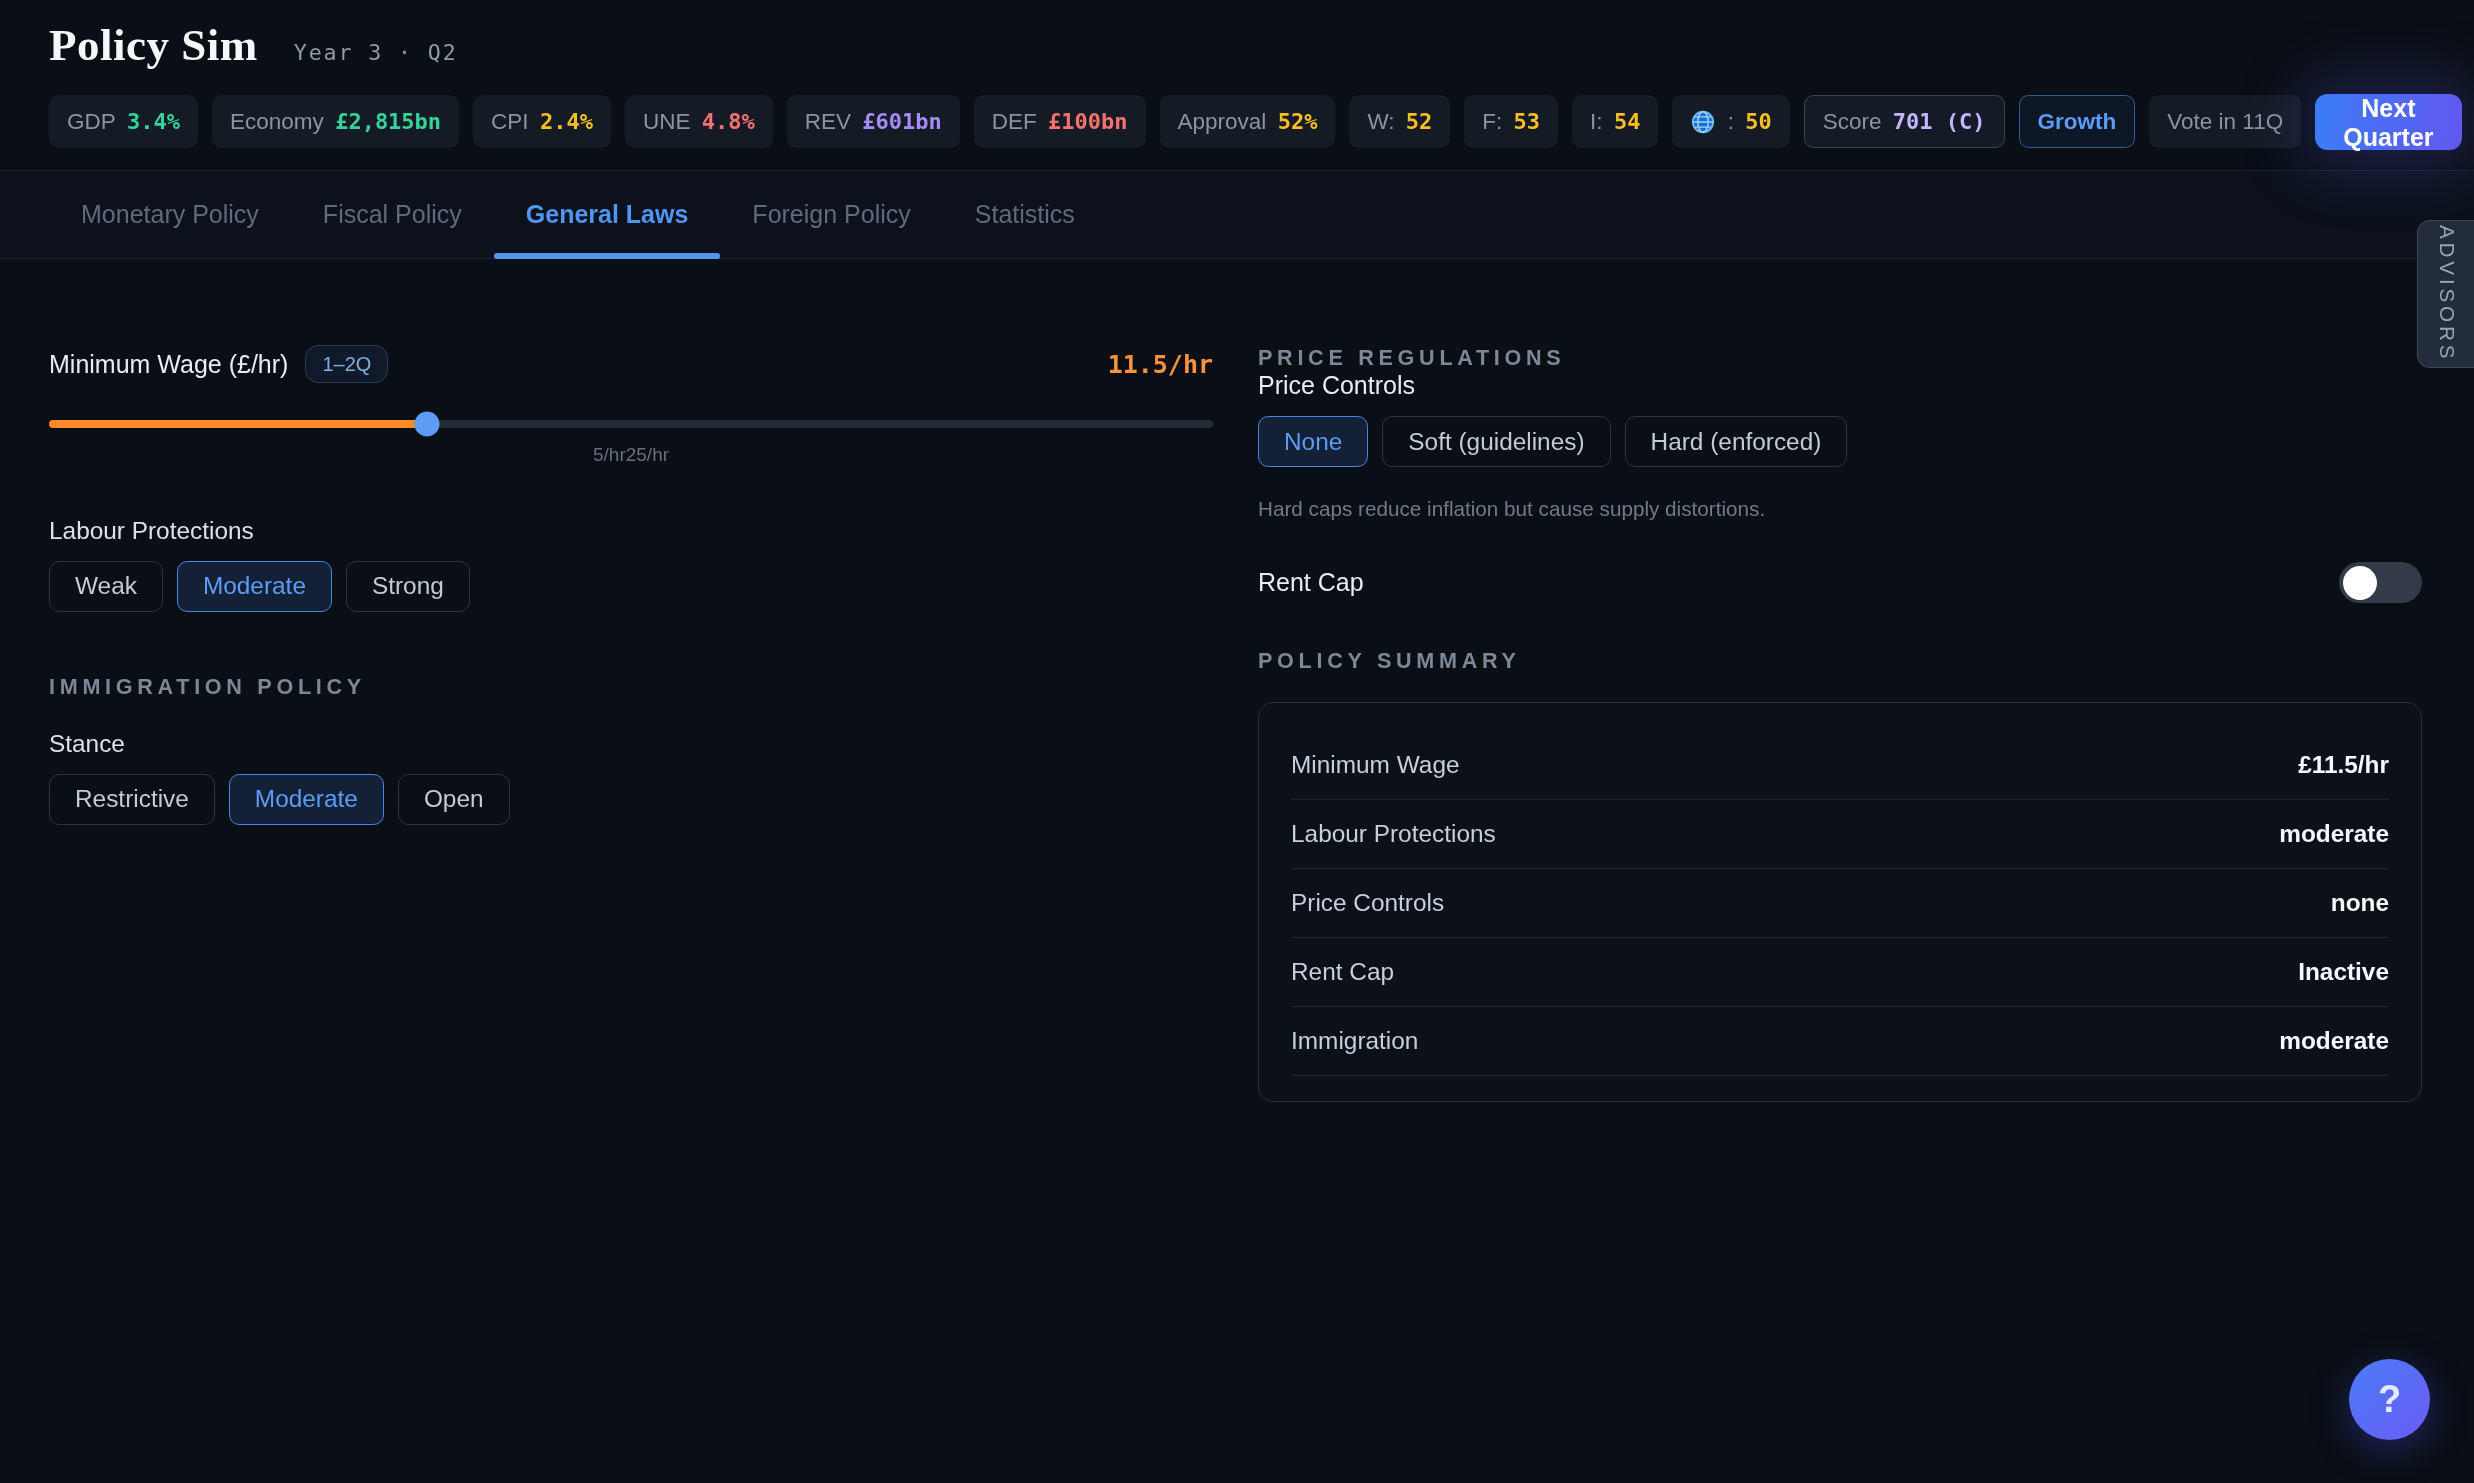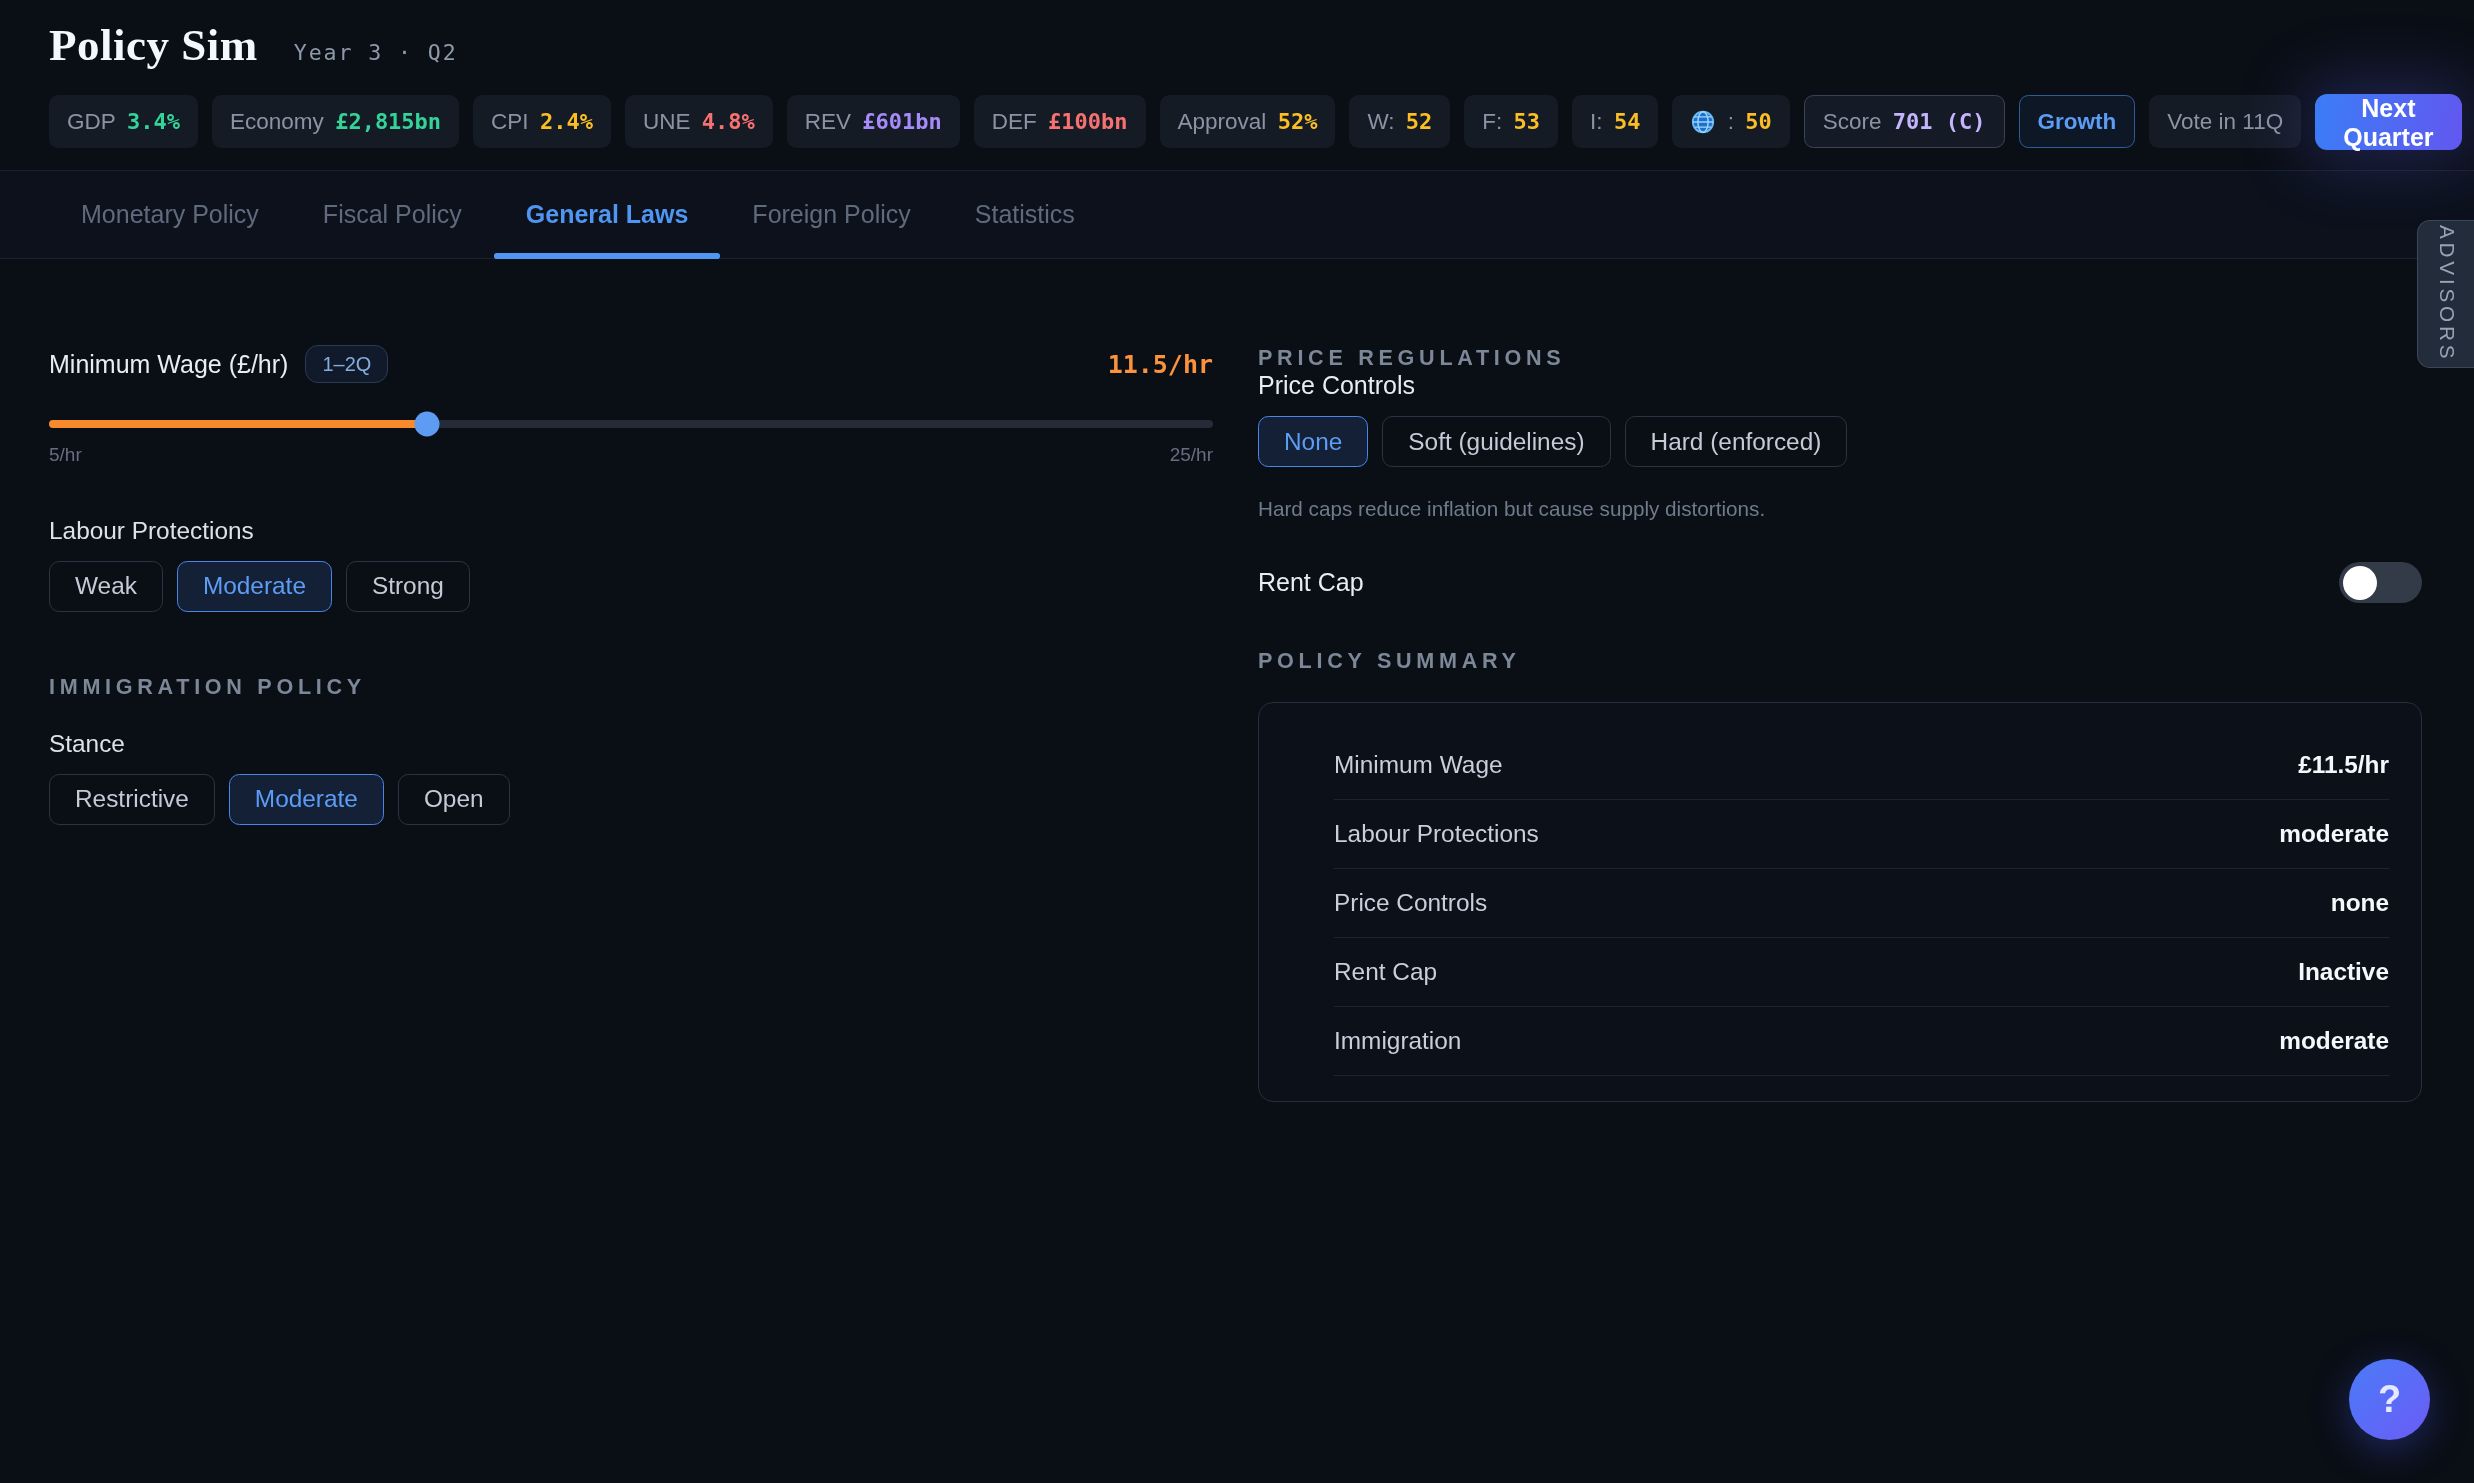--- a/index.html
+++ b/index.html
@@ -77,21 +77,21 @@
   }
   .ctl-value { margin-left:auto; font-family:"DejaVu Sans Mono", monospace; font-weight:700; font-size:25px; }
 
   .slider { position:relative; height:25px; margin-top:28px; cursor:pointer; }
   .slider .track { position:absolute; top:8.4px; left:0; right:0; height:8.4px; border-radius:4.7px; background:#252c38; }
   .slider .fill  { position:absolute; top:8.4px; left:0; height:8.4px; border-radius:4.7px 0 0 4.7px; }
   .slider .thumb {
     position:absolute; top:12.2px; width:25px; height:25px; border-radius:50%;
     background:#5d9cf2; transform:translate(-50%,-50%);
   }
-  .minmax { display:flex; justify-content:space-between; margin-top:7.5px; font-size:19px; color:#656f81; }
+  .minmax { display:flex; justify-content:center; margin-top:7.5px; font-size:19px; color:#656f81; }
   .hint { margin-top:22.5px; font-size:20.7px; color:#6f7b8d; }
 
   .sub-label { font-size:24.4px; color:#dce2eb; }
   .btn-group { display:flex; gap:14px; margin-top:16px; }
   .seg-btn {
     padding:0 25px; height:51px; display:inline-flex; align-items:center;
     background:transparent; border:1.4px solid #2b3443; border-radius:10.3px;
     font-size:24.4px; color:#c3cbd7; font-family:"Liberation Sans", sans-serif; cursor:pointer;
     white-space:nowrap;
   }
@@ -111,21 +111,21 @@
     border-radius:50%; background:#ffffff;
   }
 
   
   .summary-card {
     margin-top:28px; border:1.4px solid #28303f; border-radius:15px;
     background:#0c1019; padding:28px 32px 24.4px 32px;
   }
   .summary-row {
     display:flex; justify-content:space-between; align-items:flex-start;
-    padding:20px 0; border-bottom:0.9px solid #1c2430;margin-left:43px;
+    padding:20px 0; border-bottom:0.9px solid #1c2430;
   }
   .summary-row .s-label { font-size:24.4px; color:#c7cfdb; }
   .summary-row .s-value { font-size:24.4px; font-weight:700; color:#f4f7fb; }
 
   
   .advisors-tab {
     position:absolute; right:0; top:220px;
     width:58px; height:148px;
     background:#222c3b; border:1.4px solid #3b4656; border-right:none;
     border-radius:13px 0 0 13px;

